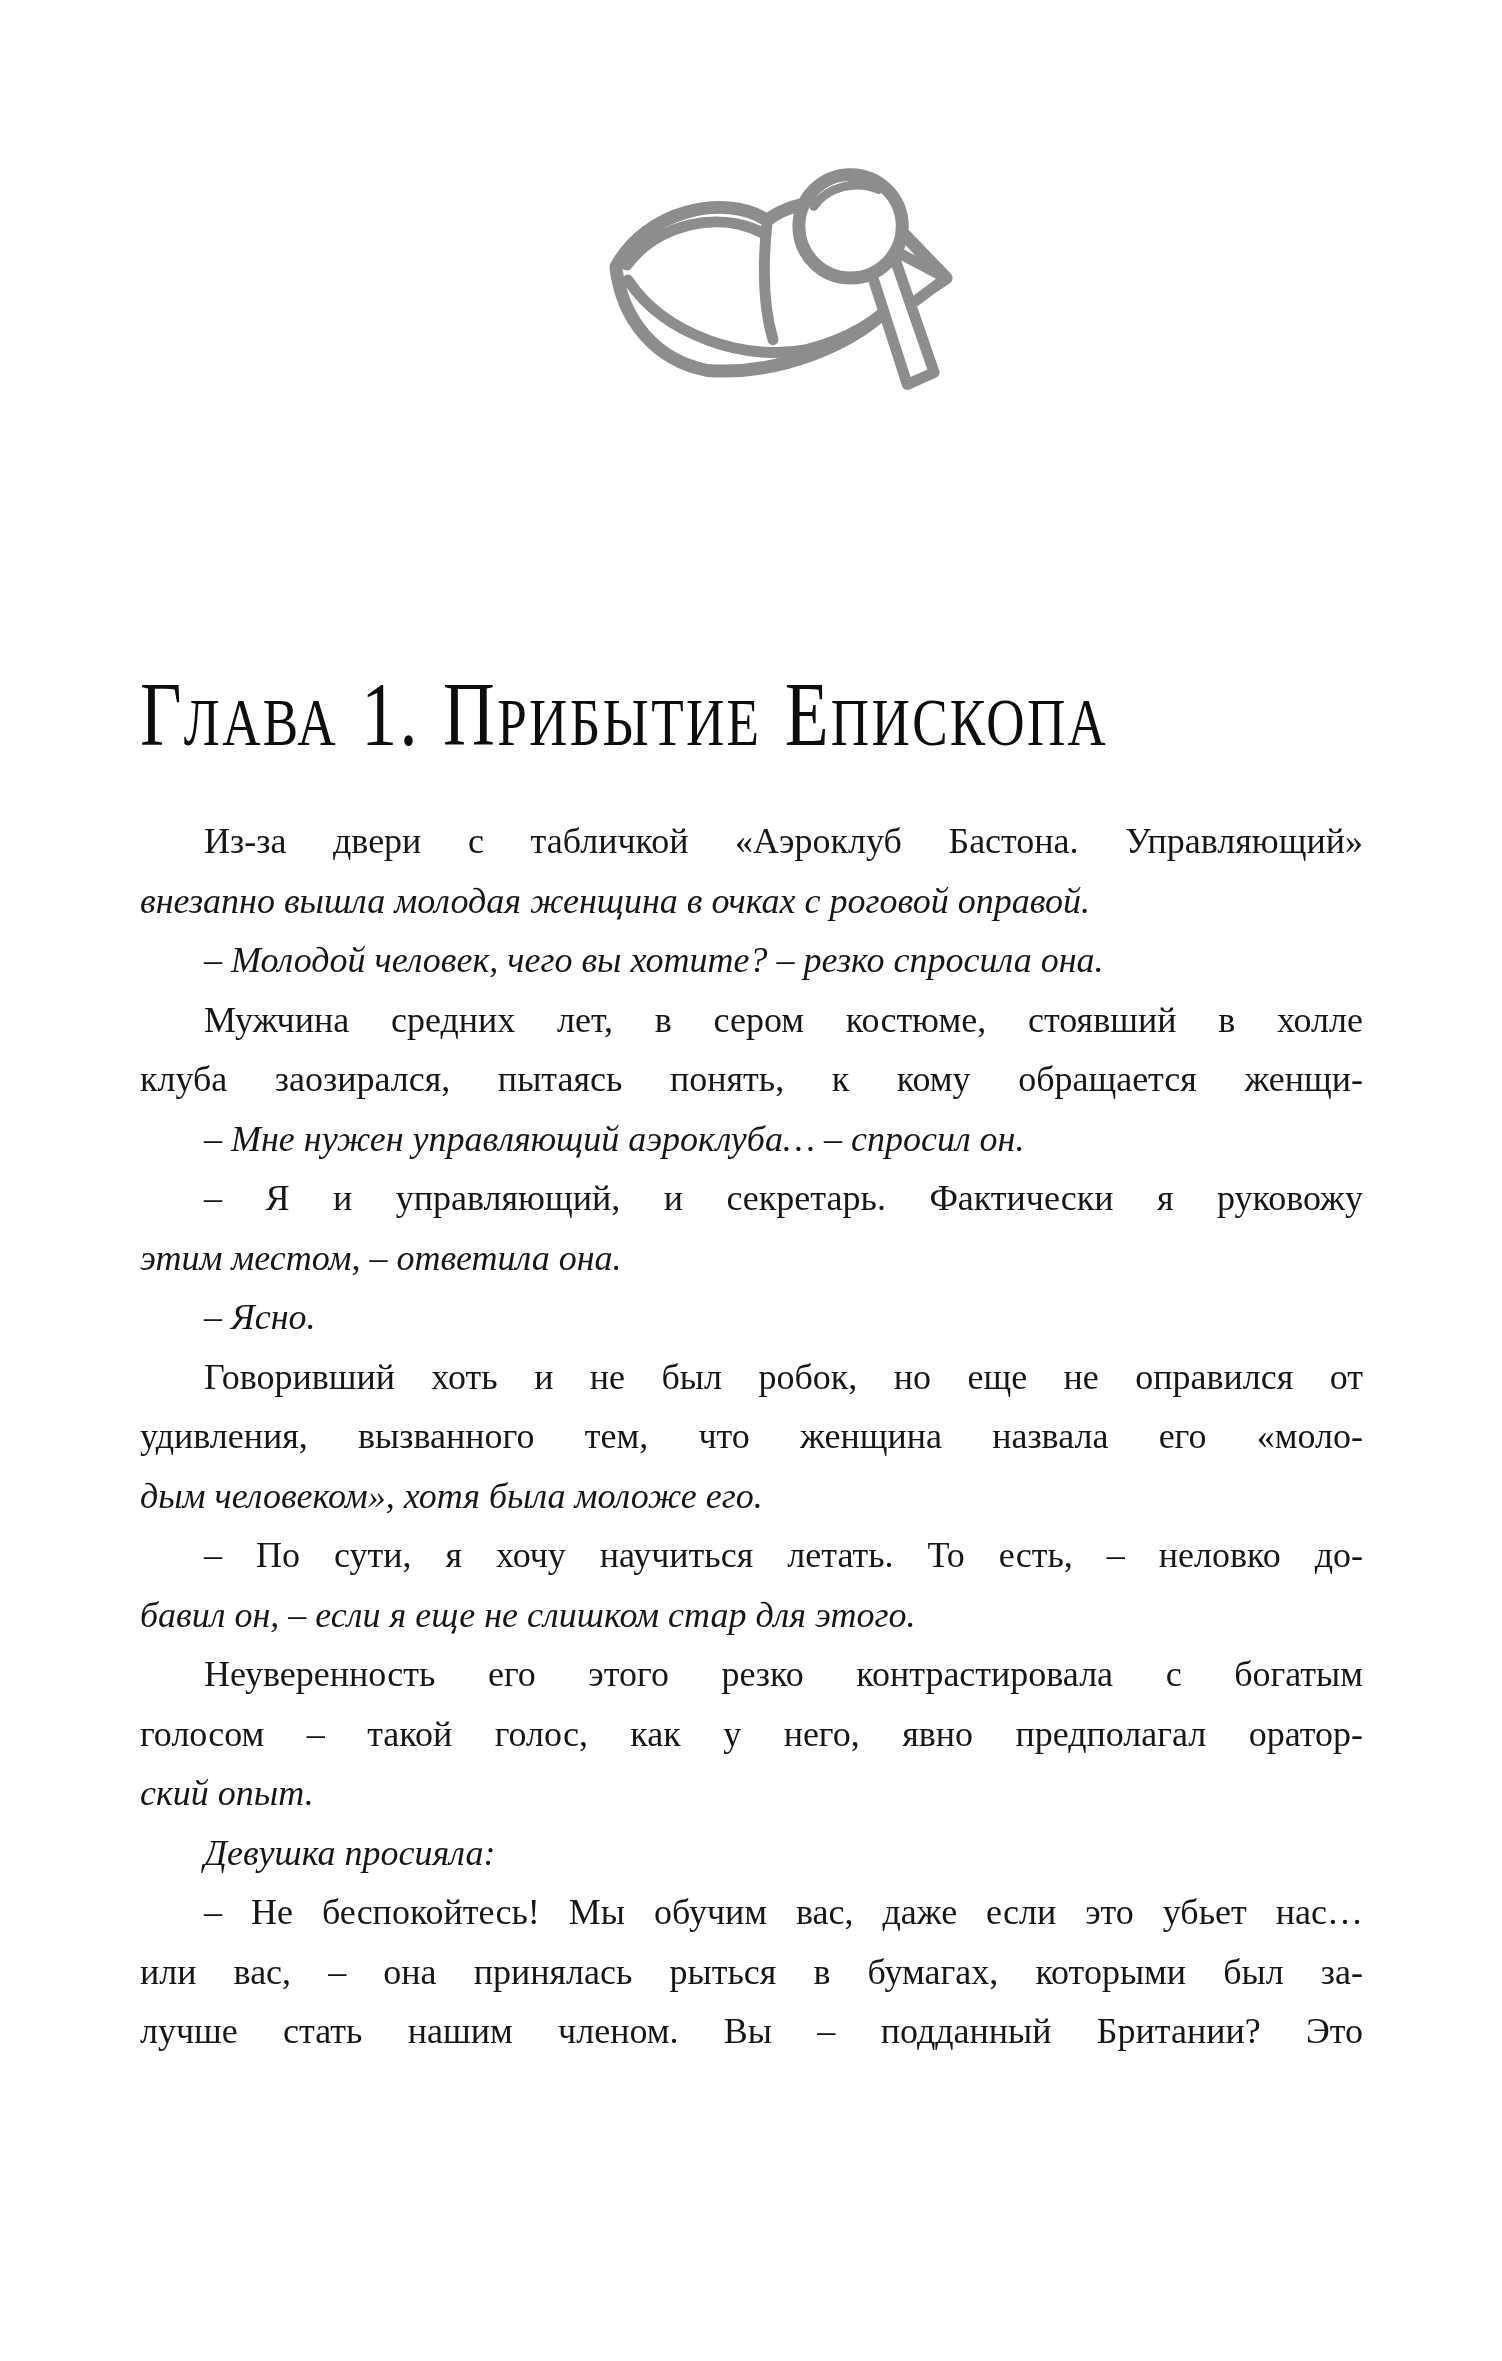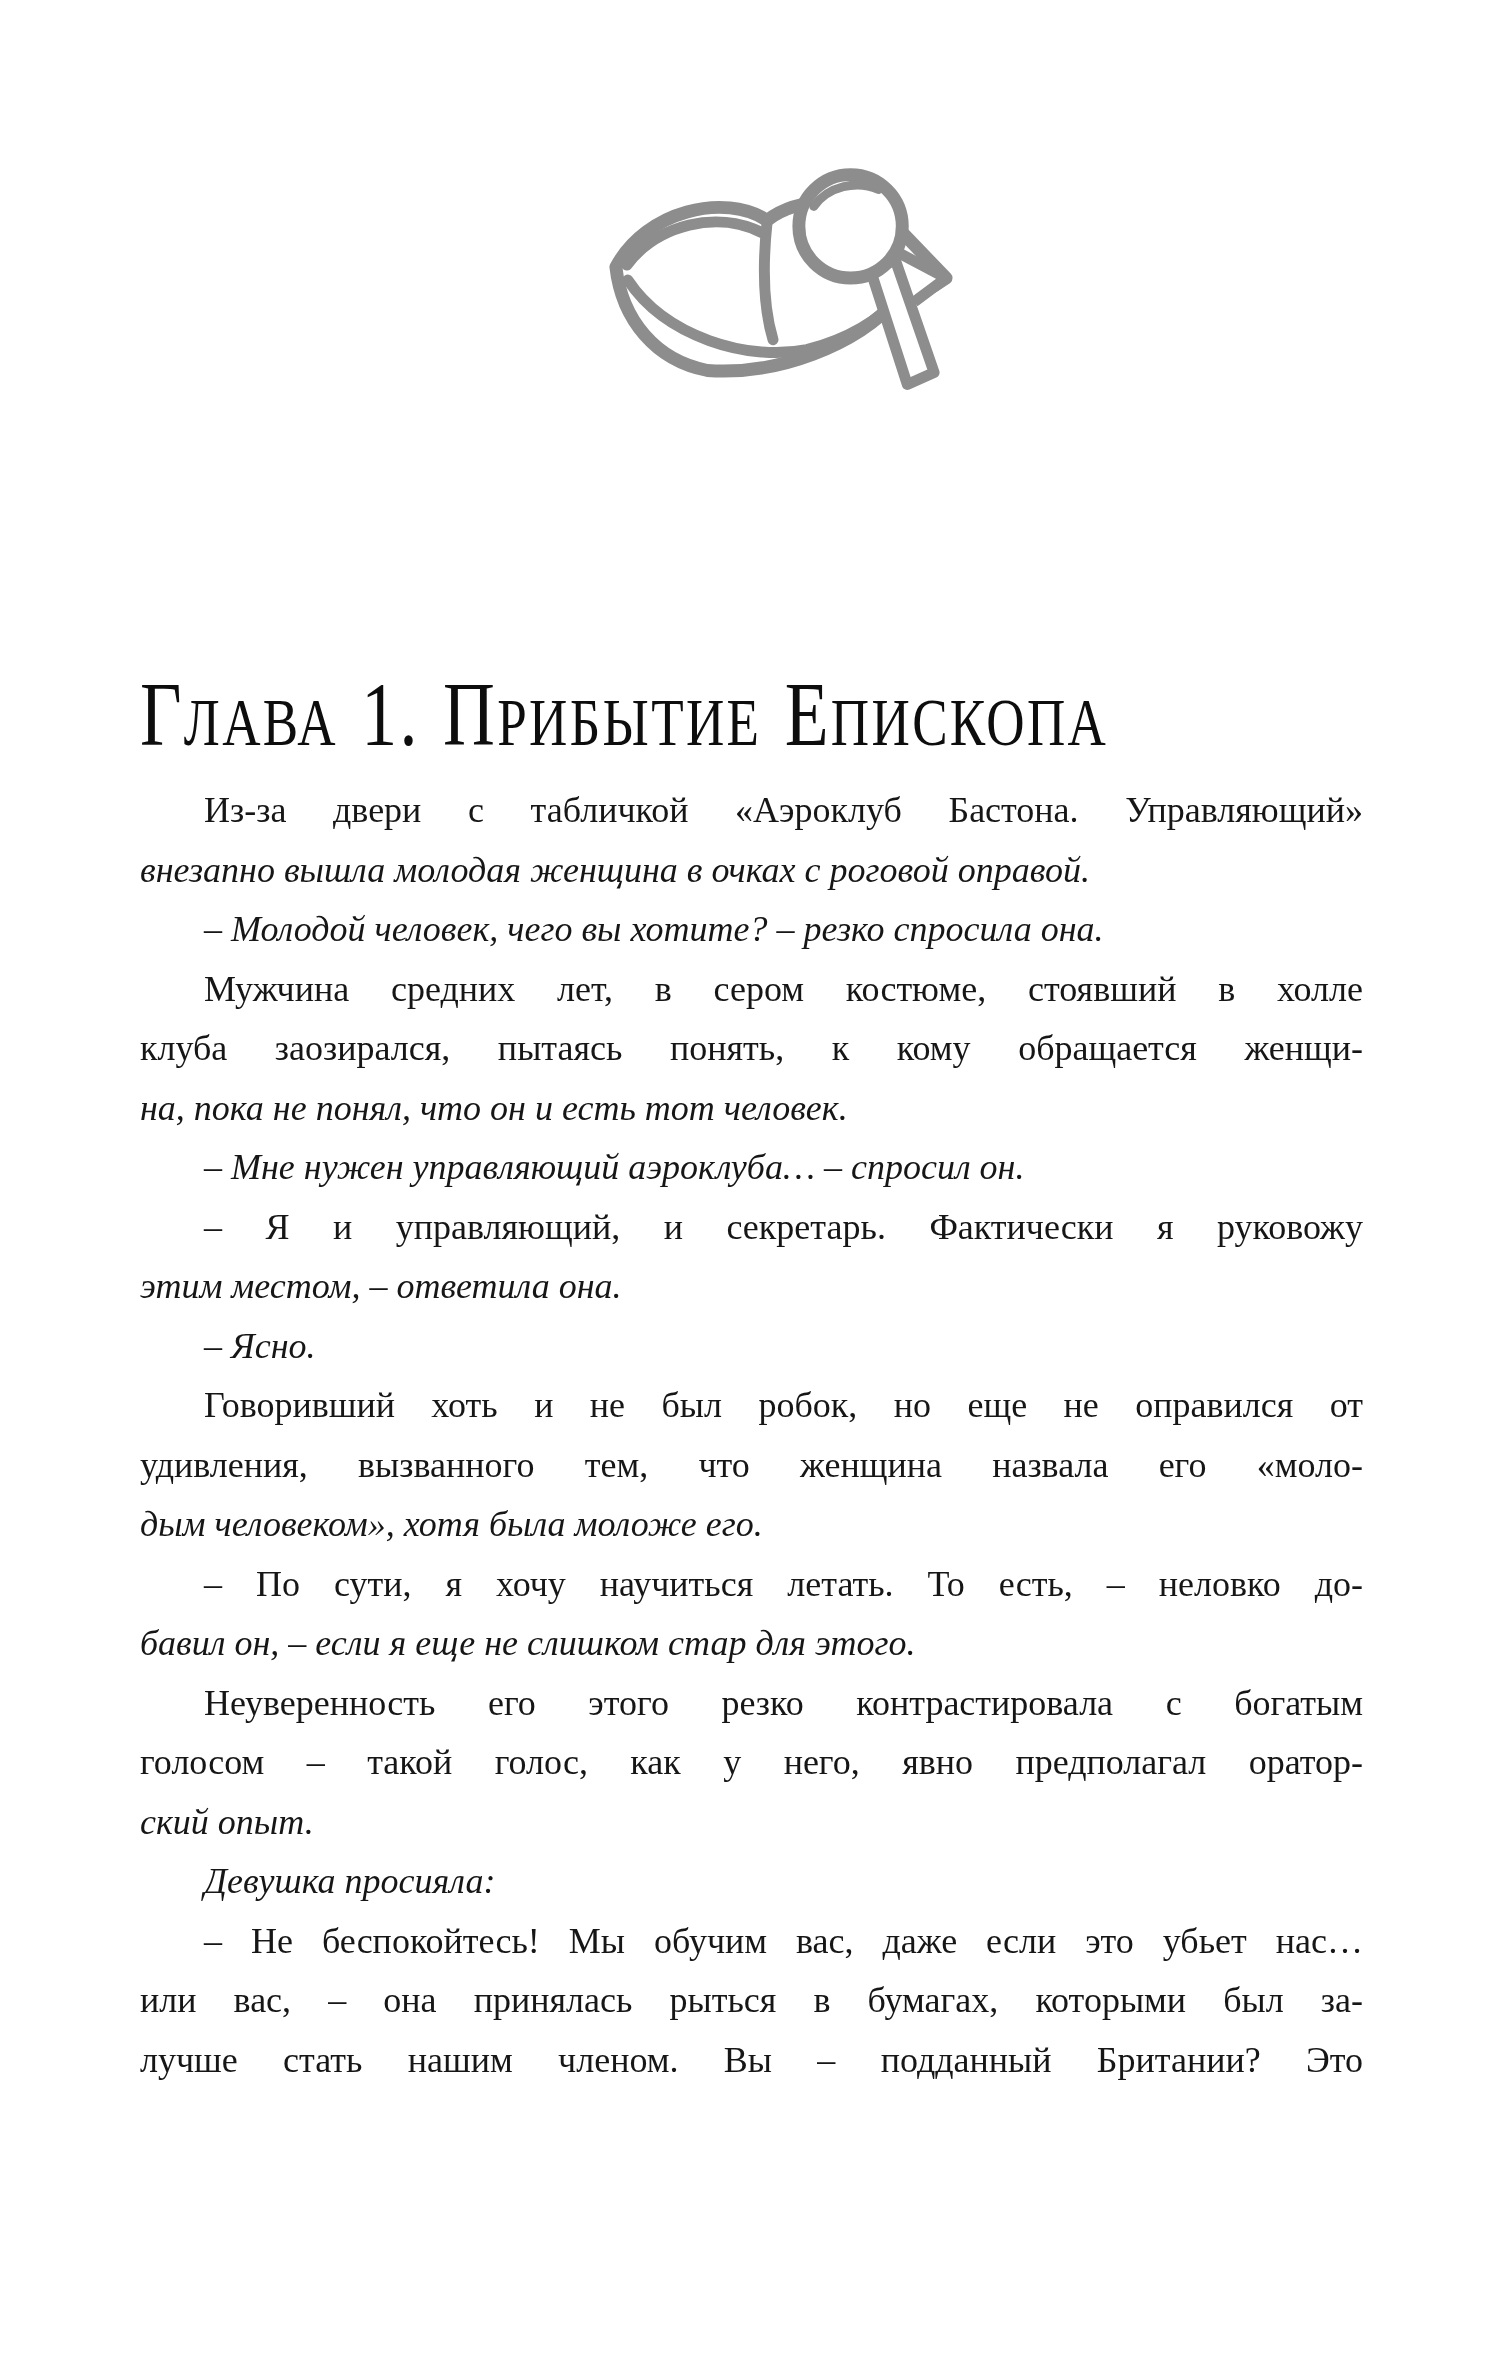--- a/index.html
+++ b/index.html
@@ -37,21 +37,21 @@
   }
   .hseg { margin-right: 30px; }
   .hseg:last-child { margin-right: 0; }
   .hcap { font-size: 92px; letter-spacing: 3px; }
   .hrest { font-size: 68px; text-transform: uppercase; letter-spacing: 3px; }
 
   
   .body-col {
     position: absolute;
     left: 140px;
-    top: 781px;
+    top: 812px;
     width: 1223px;
   }
   .ln {
     font-size: 36px;
     line-height: 59.5px;
     text-align: justify;
     text-align-last: justify;
     white-space: normal;
   }
   .ln.end { text-align: left; text-align-last: left; font-style: italic; }
@@ -92,21 +92,20 @@
   <div class="heading">
     <span class="hseg"><span class="hcap">Г</span><span class="hrest">лава</span></span><span class="hseg"><span class="hcap">1.</span></span><span class="hseg"><span class="hcap">П</span><span class="hrest">рибытие</span></span><span class="hseg"><span class="hcap">Е</span><span class="hrest">пископа</span></span>
   </div>
 
   <div class="body-col">
     <div class="ln ind">Из-за двери с табличкой «Аэроклуб Бастона. Управляющий»</div>
     <div class="ln end">внезапно вышла молодая женщина в очках с роговой оправой.</div>
     <div class="ln ind end">– Молодой человек, чего вы хотите? – резко спросила она.</div>
     <div class="ln ind">Мужчина средних лет, в сером костюме, стоявший в холле</div>
     <div class="ln">клуба заозирался, пытаясь понять, к кому обращается женщи-</div>
-    <div class="ln end">на, пока не понял, что он и есть тот человек.</div>
     <div class="ln ind end">– Мне нужен управляющий аэроклуба… – спросил он.</div>
     <div class="ln ind">– Я и управляющий, и секретарь. Фактически я руковожу</div>
     <div class="ln end">этим местом, – ответила она.</div>
     <div class="ln ind end">– Ясно.</div>
     <div class="ln ind">Говоривший хоть и не был робок, но еще не оправился от</div>
     <div class="ln">удивления, вызванного тем, что женщина назвала его «моло-</div>
     <div class="ln end">дым человеком», хотя была моложе его.</div>
     <div class="ln ind">– По сути, я хочу научиться летать. То есть, – неловко до-</div>
     <div class="ln end">бавил он, – если я еще не слишком стар для этого.</div>
     <div class="ln ind">Неуверенность его этого резко контрастировала с богатым</div>

